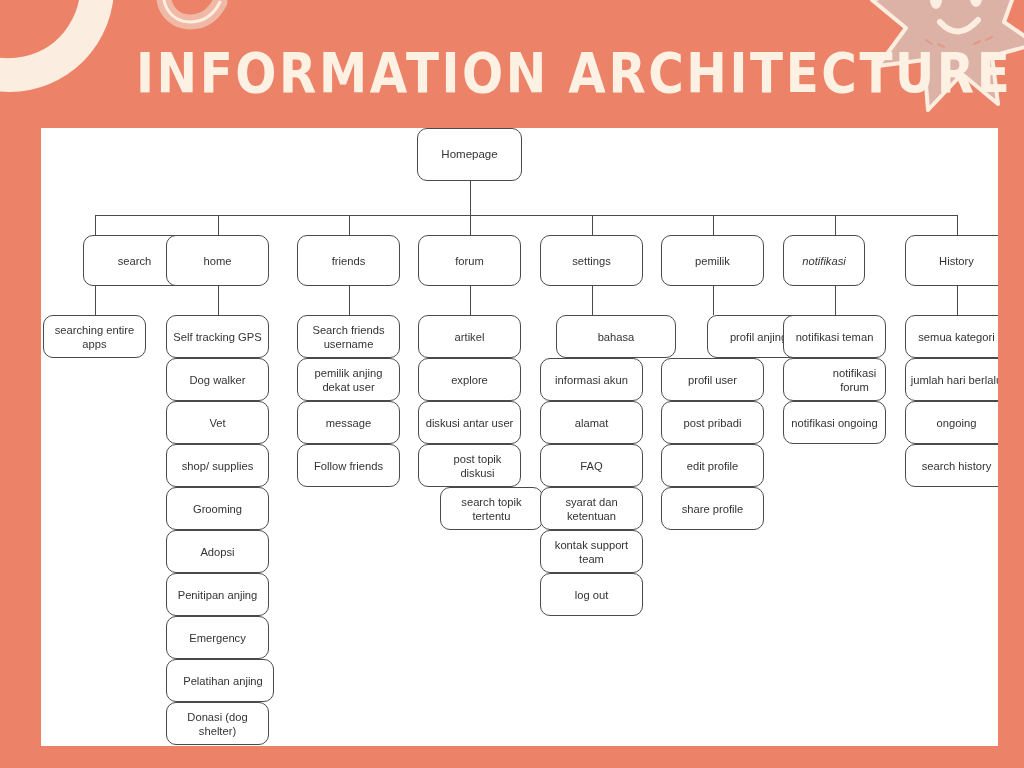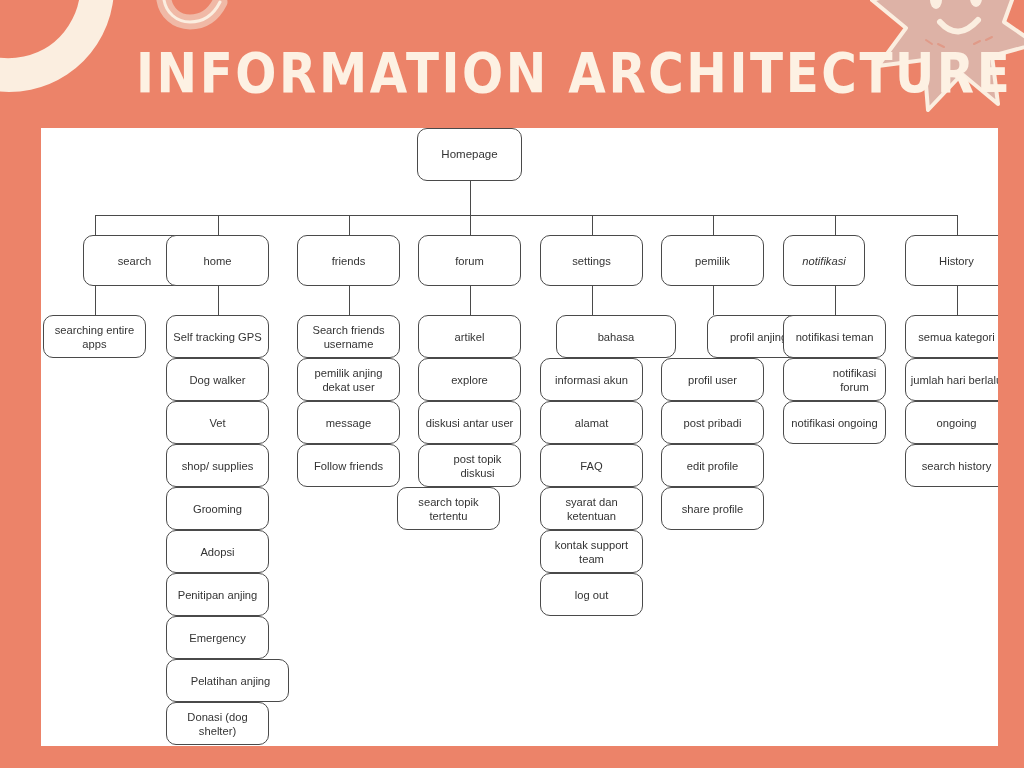--- a/index.html
+++ b/index.html
@@ -141,37 +141,37 @@
       <div class="node" style="left: 125px; top: 107px; width: 103px; height: 51px;">home</div>
       <div class="line v" style="left: 176.5px; top: 158px; height: 29px;"></div>
       <div class="node" style="left: 125px; top: 187px; width: 103px; height: 43px;">Self tracking GPS</div>
       <div class="node" style="left: 125px; top: 230px; width: 103px; height: 43px;">Dog walker</div>
       <div class="node" style="left: 125px; top: 273px; width: 103px; height: 43px;">Vet</div>
       <div class="node" style="left: 125px; top: 316px; width: 103px; height: 43px;">shop/ supplies</div>
       <div class="node" style="left: 125px; top: 359px; width: 103px; height: 43px;">Grooming</div>
       <div class="node" style="left: 125px; top: 402px; width: 103px; height: 43px;">Adopsi</div>
       <div class="node" style="left: 125px; top: 445px; width: 103px; height: 43px;">Penitipan anjing</div>
       <div class="node" style="left: 125px; top: 488px; width: 103px; height: 43px;">Emergency</div>
-      <div class="node" style="left: 125px; top: 531px; width: 123px; height: 43px; padding-left: 10px;">Pelatihan anjing</div>
+      <div class="node" style="left: 125px; top: 531px; width: 108px; height: 43px; padding-left: 10px;">Pelatihan anjing</div>
       <div class="node" style="left: 125px; top: 574px; width: 103px; height: 43px;">Donasi (dog shelter)</div>
       <div class="line v" style="left: 307.5px; top: 87px; height: 20px;"></div>
       <div class="node" style="left: 256px; top: 107px; width: 103px; height: 51px;">friends</div>
       <div class="line v" style="left: 307.5px; top: 158px; height: 29px;"></div>
       <div class="node" style="left: 256px; top: 187px; width: 103px; height: 43px;">Search friends username</div>
       <div class="node" style="left: 256px; top: 230px; width: 103px; height: 43px;">pemilik anjing dekat user</div>
       <div class="node" style="left: 256px; top: 273px; width: 103px; height: 43px;">message</div>
       <div class="node" style="left: 256px; top: 316px; width: 103px; height: 43px;">Follow friends</div>
       <div class="line v" style="left: 428.5px; top: 87px; height: 20px;"></div>
       <div class="node" style="left: 377px; top: 107px; width: 103px; height: 51px;">forum</div>
       <div class="line v" style="left: 428.5px; top: 158px; height: 29px;"></div>
       <div class="node" style="left: 377px; top: 187px; width: 103px; height: 43px;">artikel</div>
       <div class="node" style="left: 377px; top: 230px; width: 103px; height: 43px;">explore</div>
       <div class="node" style="left: 377px; top: 273px; width: 103px; height: 43px;">diskusi antar user</div>
       <div class="node" style="left: 377px; top: 316px; width: 103px; height: 43px; padding-left: 20px;">post topik diskusi</div>
-      <div class="node" style="left: 356px; top: 359px; width: 103px; height: 43px;">search topik tertentu</div>
+      <div class="node" style="left: 399px; top: 359px; width: 103px; height: 43px;">search topik tertentu</div>
       <div class="line v" style="left: 550.5px; top: 87px; height: 20px;"></div>
       <div class="node" style="left: 499px; top: 107px; width: 103px; height: 51px;">settings</div>
       <div class="line v" style="left: 550.5px; top: 158px; height: 29px;"></div>
       <div class="node" style="left: 499px; top: 187px; width: 120px; height: 43px; margin-left: 16px;">bahasa</div>
       <div class="node" style="left: 499px; top: 230px; width: 103px; height: 43px;">informasi akun</div>
       <div class="node" style="left: 499px; top: 273px; width: 103px; height: 43px;">alamat</div>
       <div class="node" style="left: 499px; top: 316px; width: 103px; height: 43px;">FAQ</div>
       <div class="node" style="left: 499px; top: 359px; width: 103px; height: 43px;">syarat dan ketentuan</div>
       <div class="node" style="left: 499px; top: 402px; width: 103px; height: 43px;">kontak support team</div>
       <div class="node" style="left: 499px; top: 445px; width: 103px; height: 43px;">log out</div>

